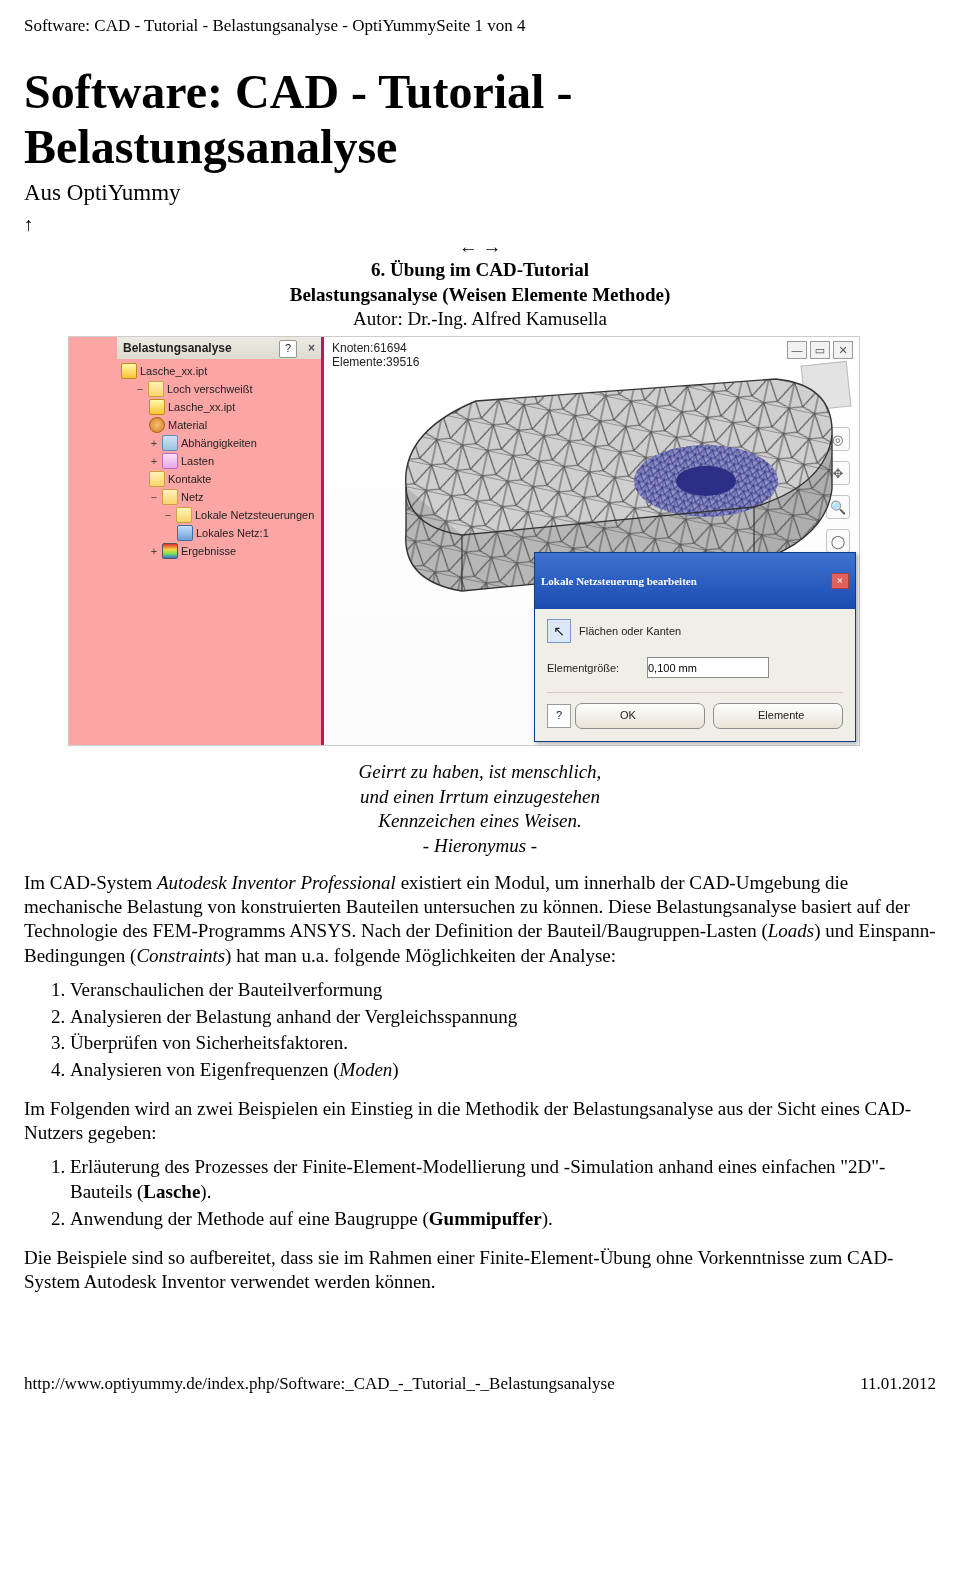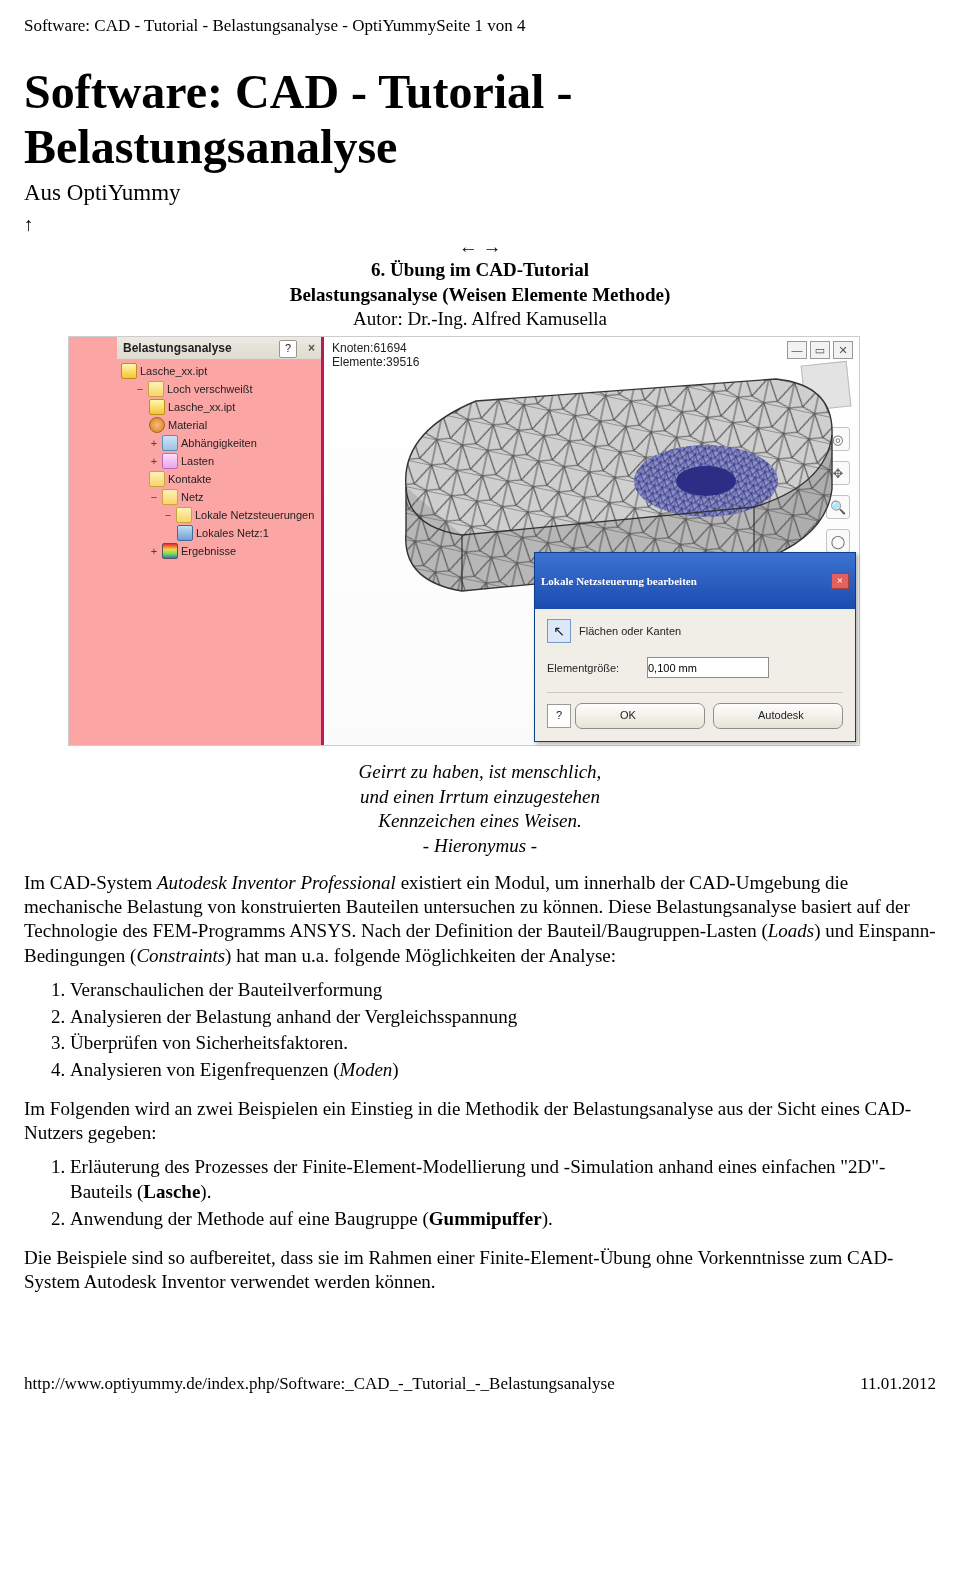--- a/index.html
+++ b/index.html
@@ -247,21 +247,21 @@
           <span>Flächen oder Kanten</span>
         </div>
         <div class="formrow">
           <label>Elementgröße:</label>
           <input class="tf" value="0,100 mm" style="">
         </div>
         <div class="bbar">
           <span class="hbtn">?</span>
           <div class="btns">
             <div class="btn">OK</div>
-            <div class="btn">Autodesk</div>
+            <div class="btn">Elemente</div>
           </div>
         </div>
       </div>
     </div>
 
   </div>
 </div>
 </div>
 
 <div class="cblock">

